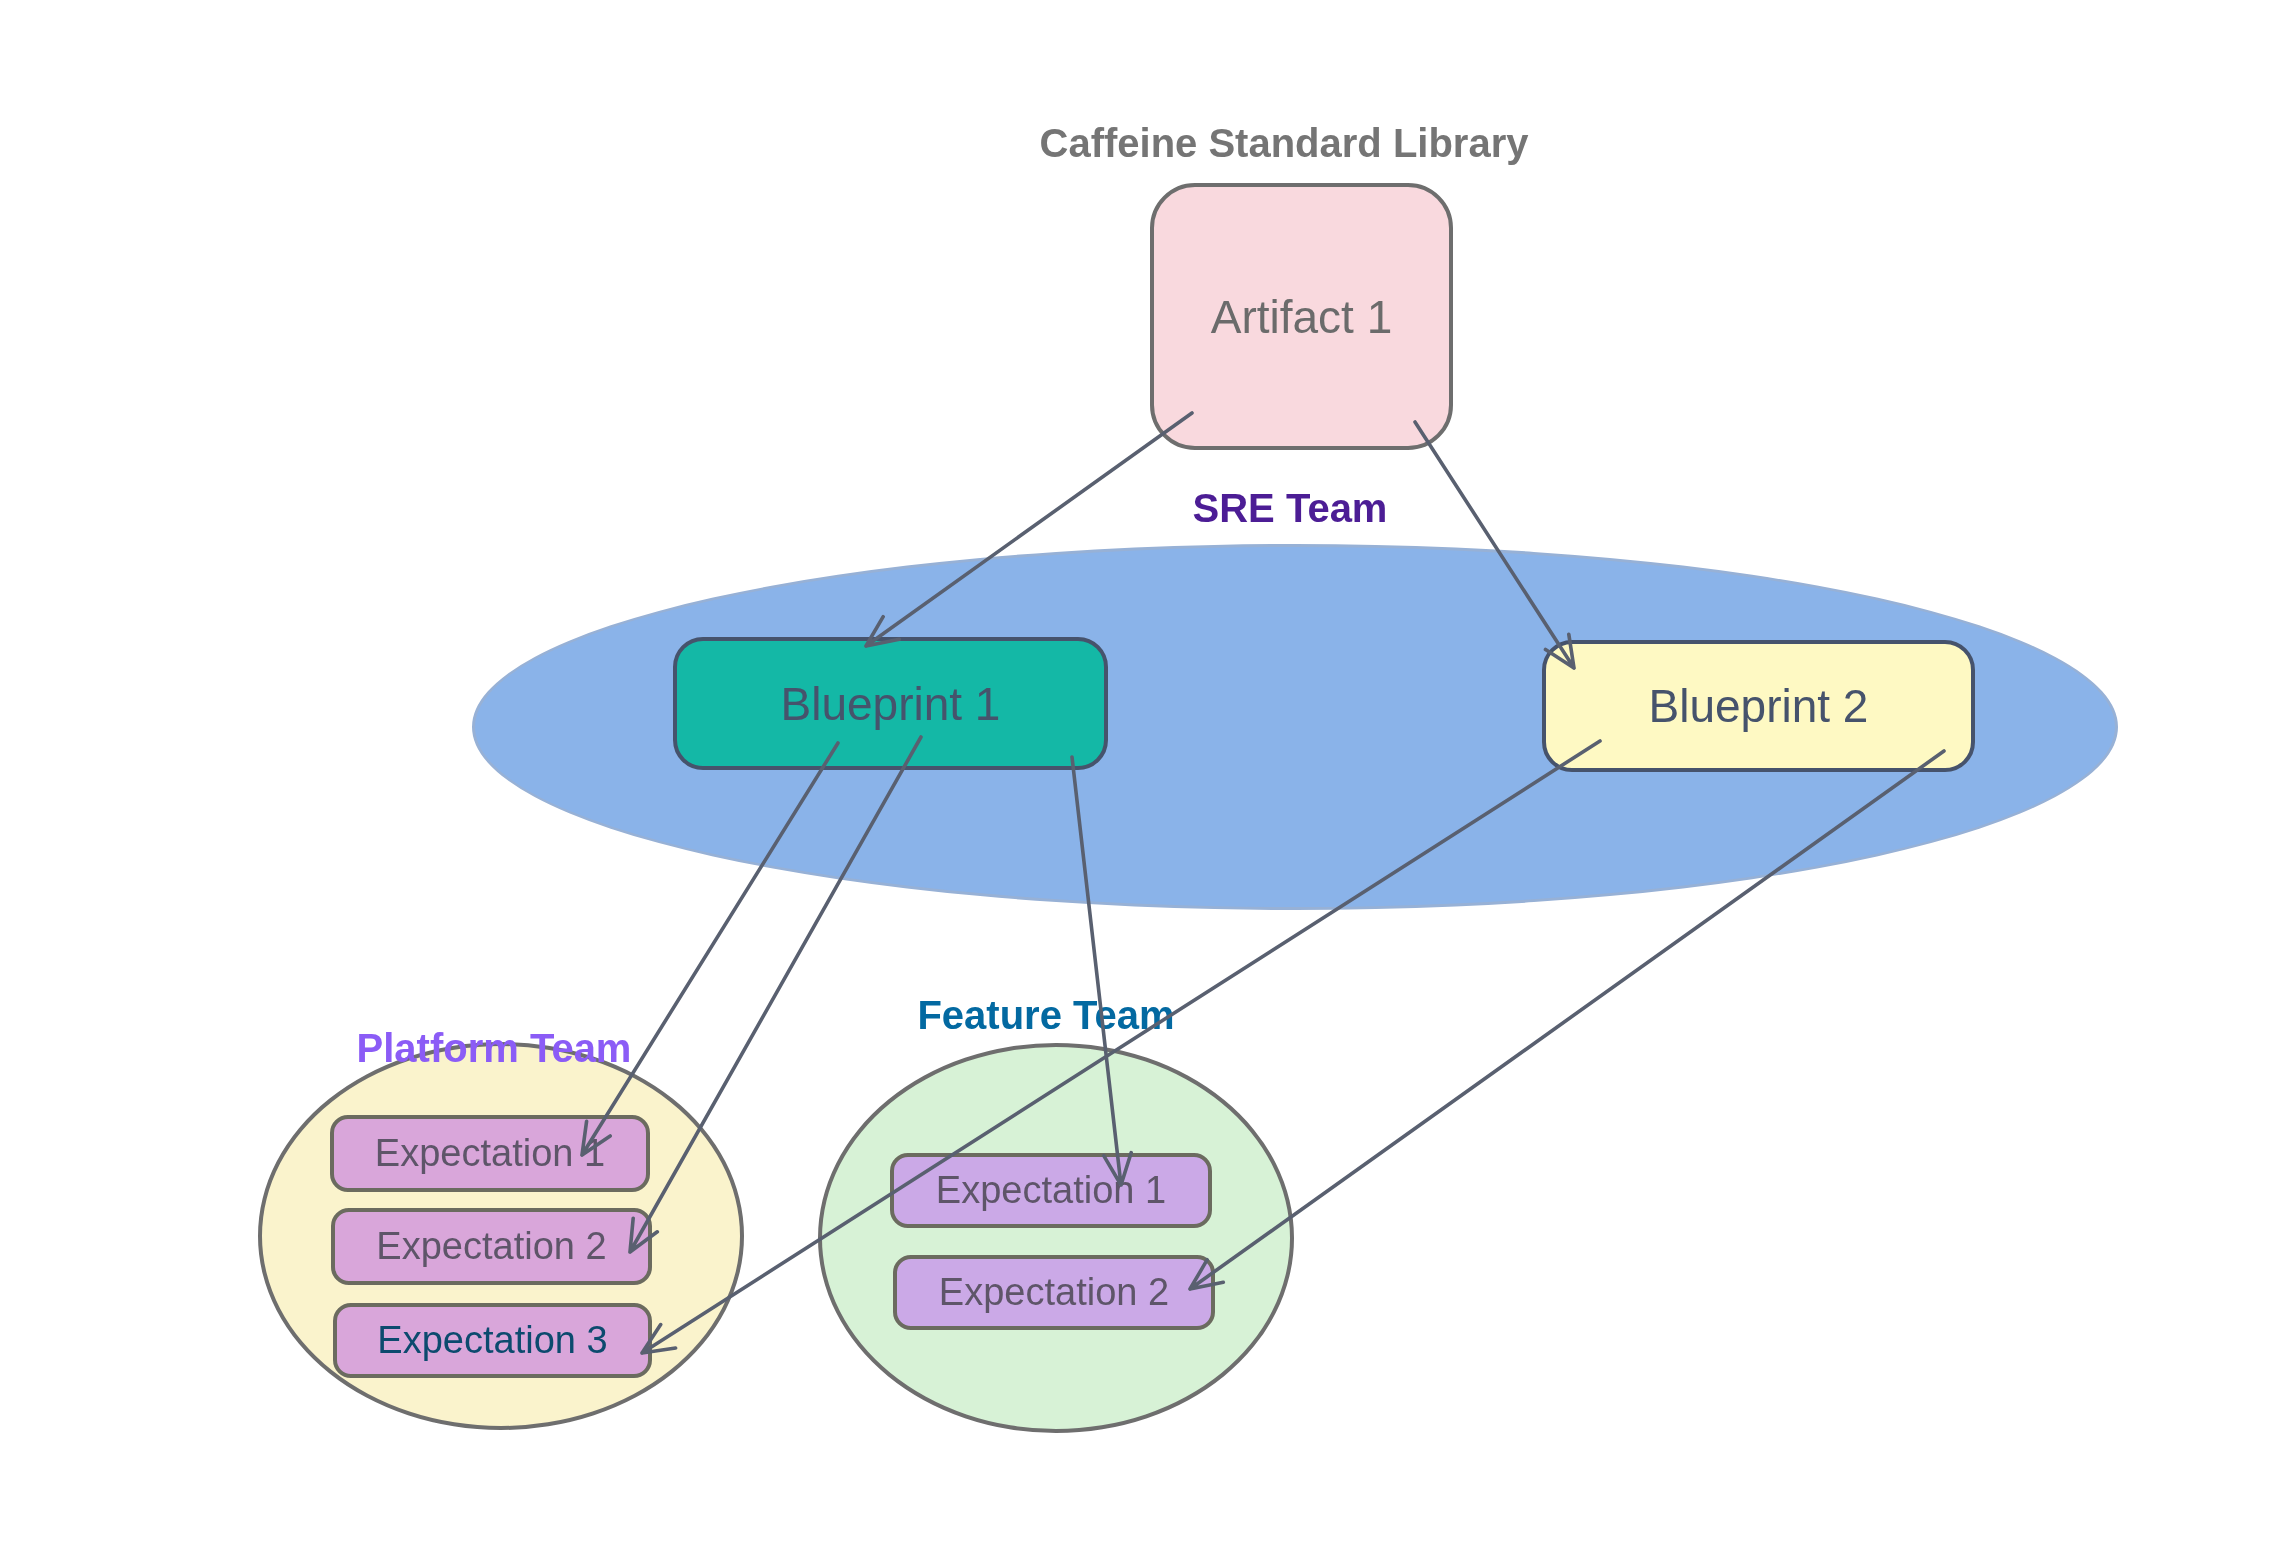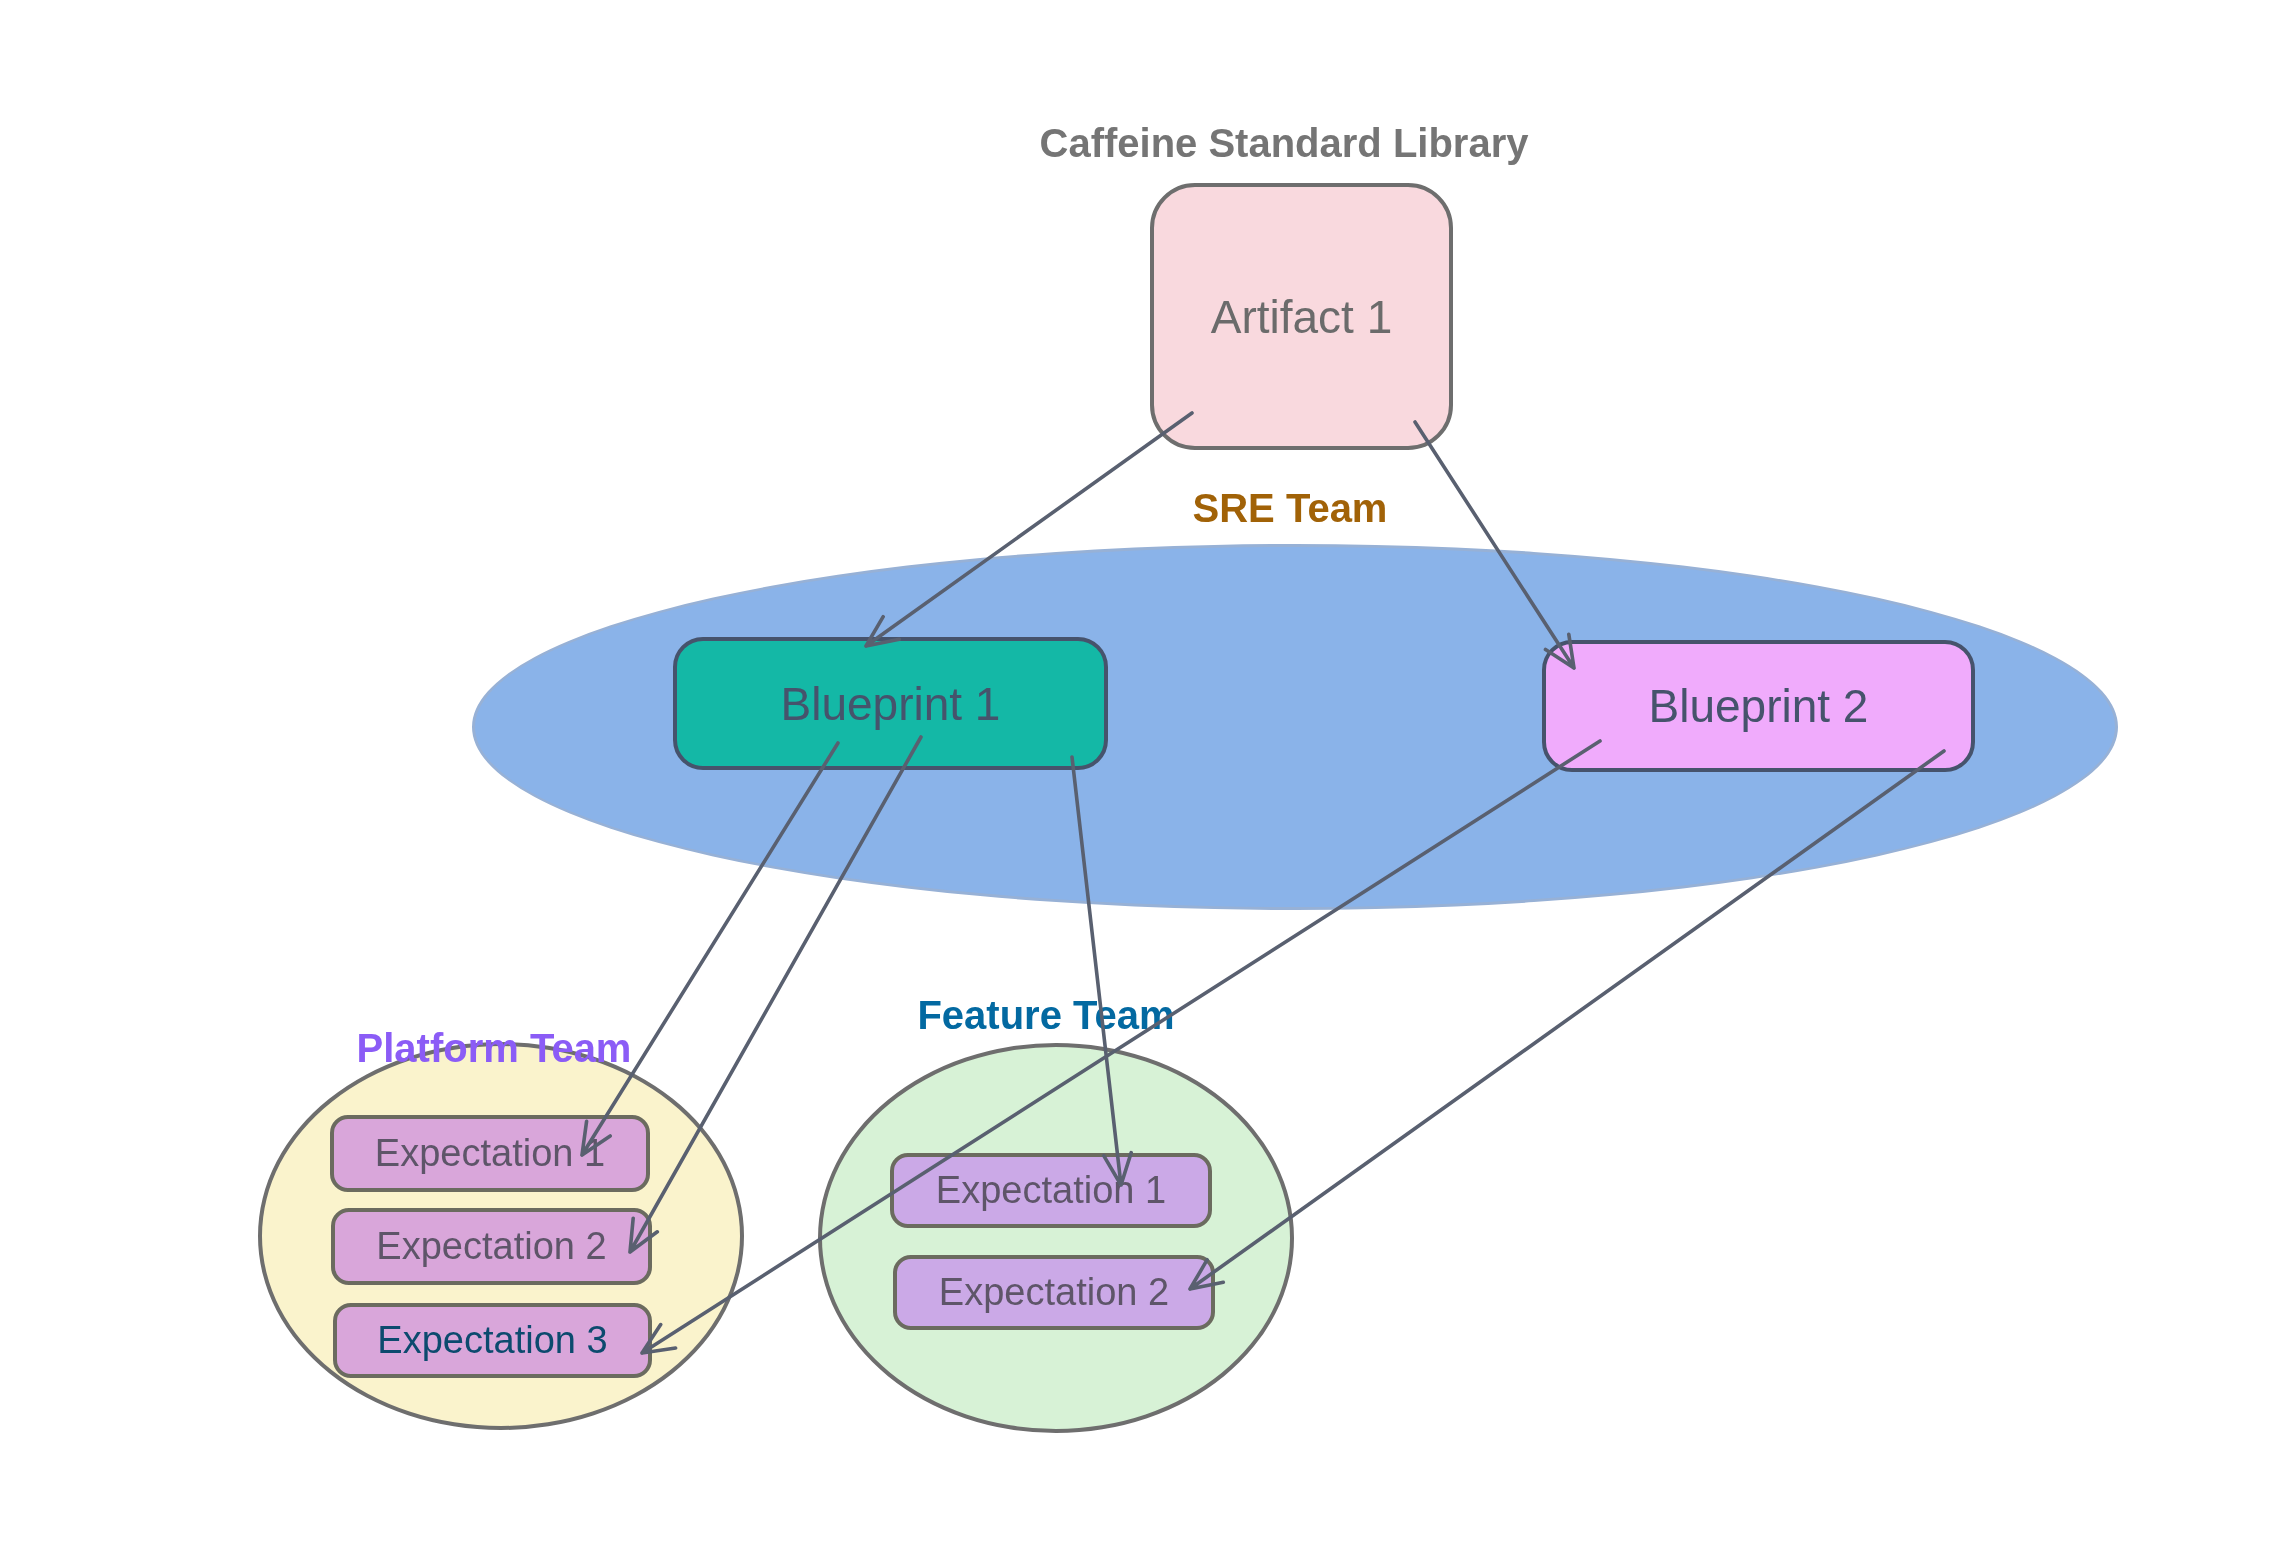--- a/index.html
+++ b/index.html
@@ -48,31 +48,31 @@
 </head>
 <body>
 
 <div class="canvas">
 
   <div class="ellipse" style="left: 472px; top: 544px; width: 1646px; height: 366px; background: rgb(138, 179, 233); border: 3px solid rgb(151, 177, 214);"></div>
   <div class="ellipse" style="left: 258px; top: 1042px; width: 486px; height: 388px; background: rgb(250, 243, 204); border: 4px solid rgb(110, 110, 110);"></div>
   <div class="ellipse" style="left: 818px; top: 1043px; width: 476px; height: 390px; background: rgb(215, 242, 214); border: 4px solid rgb(110, 110, 110);"></div>
 
   <div class="group-title" style="left: 1284px; top: 143px; color: rgb(117, 117, 117);">Caffeine Standard Library</div>
-  <div class="group-title" style="left: 1290px; top: 508px; color: #a16207;">SRE Team</div>
+  <div class="group-title" style="left: 1290px; top: 508px; color: #4c1d95;">SRE Team</div>
   <div class="group-title" style="left: 494px; top: 1048px; color: #8b5cf6;">Platform Team</div>
   <div class="group-title" style="left: 1046px; top: 1015px; color: #0369a1;">Feature Team</div>
 
   <div class="node node-lg" style="left: 1150px; top: 183px; width: 303px; height: 267px; border-radius: 45px; background: rgb(249, 217, 222); border: 4px solid rgb(110, 110, 110); color: rgb(107, 107, 107);">
     <span>Artifact 1</span>
   </div>
   <div class="node node-lg" style="left: 673px; top: 637px; width: 435px; height: 133px; border-radius: 30px; background: #14b8a6; border: 4px solid rgb(70, 83, 108); color: rgb(70, 83, 108);">
     <span>Blueprint 1</span>
   </div>
-  <div class="node node-lg" style="left: 1542px; top: 640px; width: 433px; height: 132px; border-radius: 30px; background: #f0abfc; border: 4px solid rgb(70, 83, 108); color: rgb(70, 83, 108);">
+  <div class="node node-lg" style="left: 1542px; top: 640px; width: 433px; height: 132px; border-radius: 30px; background: #fef9c3; border: 4px solid rgb(70, 83, 108); color: rgb(70, 83, 108);">
     <span>Blueprint 2</span>
   </div>
   <div class="node node-sm" style="left: 330px; top: 1115px; width: 320px; height: 77px; border-radius: 18px; background: rgb(217, 166, 218); border: 4px solid rgb(107, 107, 95); color: rgb(94, 85, 105);">
     <span>Expectation 1</span>
   </div>
   <div class="node node-sm" style="left: 331px; top: 1208px; width: 321px; height: 77px; border-radius: 18px; background: rgb(217, 166, 218); border: 4px solid rgb(107, 107, 95); color: rgb(94, 85, 105);">
     <span>Expectation 2</span>
   </div>
   <div class="node node-sm" style="left: 333px; top: 1303px; width: 319px; height: 75px; border-radius: 18px; background: rgb(217, 166, 218); border: 4px solid rgb(107, 107, 95); color: #0c4a6e;">
     <span>Expectation 3</span>

